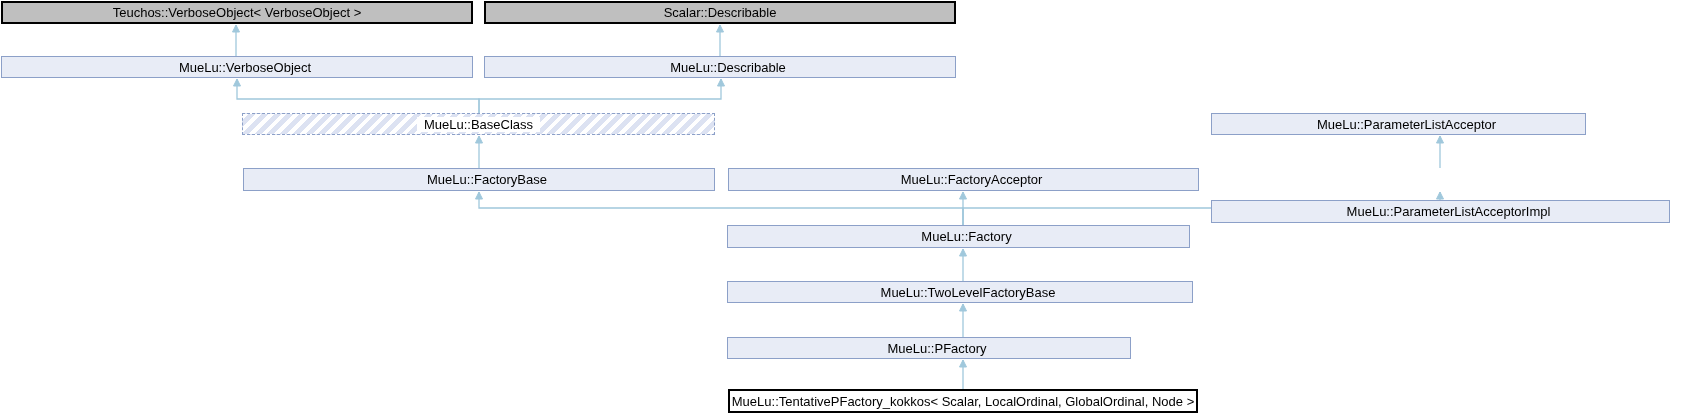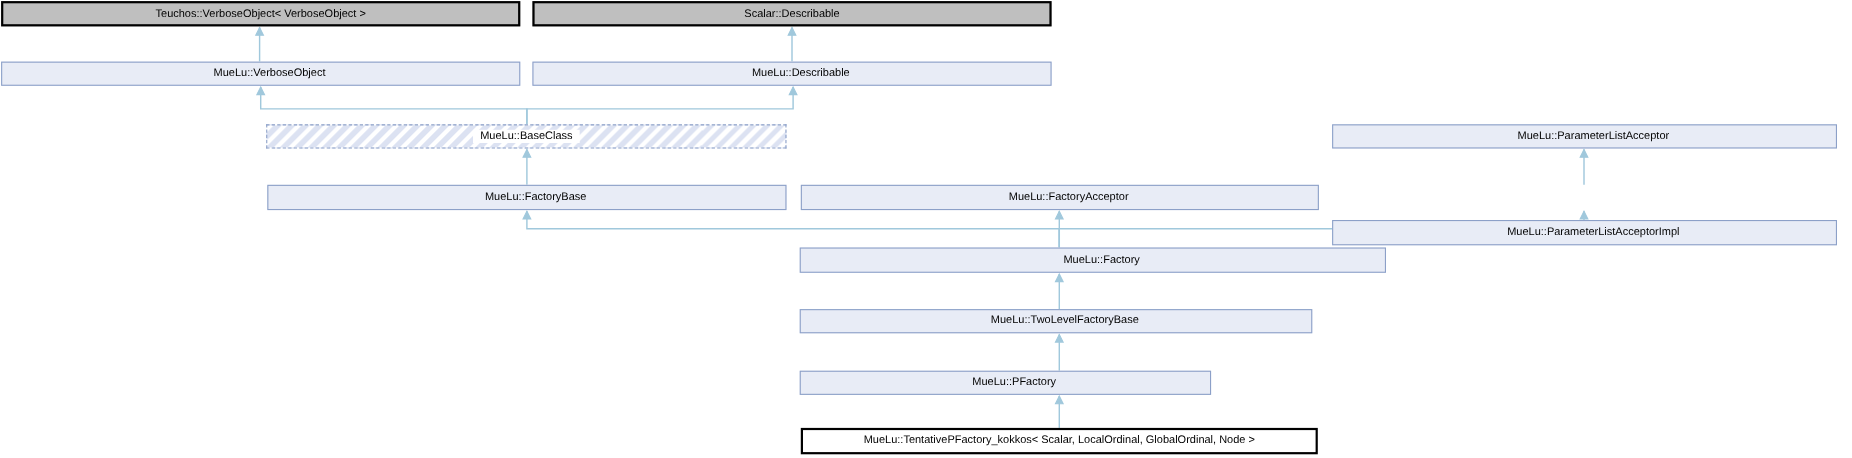--- a/index.html
+++ b/index.html
@@ -12,21 +12,21 @@
     --edge:#a0c8dc;
   }
   html,body{margin:0;padding:0;background:#ffffff;}
   body{width:1684px;height:416px;overflow:hidden;
        font-family:"Liberation Sans", sans-serif;}
   .canvas{position:relative;width:1684px;height:416px;background:#ffffff;}
   .edge-layer{position:absolute;left:0;top:0;width:1684px;height:416px;}
   .edge-layer polyline{fill:none;stroke:var(--edge);stroke-width:1.3;}
   .edge-layer polygon{fill:var(--edge);stroke:var(--edge);stroke-width:1;}
   .node{position:absolute;box-sizing:border-box;display:flex;align-items:center;
-        justify-content:center;font-size:10px;line-height:1;color:#000;
+        justify-content:center;font-size:13px;line-height:1;color:#000;
         white-space:nowrap;overflow:hidden;}
   .node.external{background:var(--external-fill);border:2px solid var(--external-border);}
   .node.internal{background:var(--internal-fill);border:1px solid var(--internal-border);padding-left:16px;}
   .node.truncated{background:repeating-linear-gradient(135deg,
                     #ffffff 0px,#ffffff 4px,
                     var(--truncated-stripe) 4px,var(--truncated-stripe) 9px);
                   border:1px dashed var(--internal-border);text-align:right;}
   .node.truncated .label{background:#ffffff;padding:1px 7px;}
   .node.focus{background:#ffffff;border:2px solid var(--focus-border);}
   .label{display:inline-block;}
@@ -69,37 +69,37 @@
     </div>
     <div class="node internal" style="left: 1px; top: 56px; width: 472px; height: 22px;">
       <span class="label">MueLu::VerboseObject</span>
     </div>
     <div class="node internal" style="left: 484px; top: 56px; width: 472px; height: 22px;">
       <span class="label">MueLu::Describable</span>
     </div>
     <div class="node truncated" style="left: 242px; top: 113px; width: 473px; height: 22px;">
       <span class="label">MueLu::BaseClass</span>
     </div>
-    <div class="node internal" style="left: 1211px; top: 113px; width: 459px; height: 22px;">
+    <div class="node internal" style="left: 1211px; top: 113px; width: 375px; height: 22px;">
       <span class="label">MueLu::ParameterListAcceptor</span>
     </div>
     <div class="node internal" style="left: 243px; top: 168px; width: 472px; height: 23px;">
       <span class="label">MueLu::FactoryBase</span>
     </div>
     <div class="node internal" style="left: 728px; top: 168px; width: 471px; height: 23px; justify-content: center;">
       <span class="label">MueLu::FactoryAcceptor</span>
     </div>
     <div class="node internal" style="left: 1211px; top: 168px; width: 459px; height: 23px; margin-top: 32px;">
       <span class="label">MueLu::ParameterListAcceptorImpl</span>
     </div>
-    <div class="node internal" style="left: 727px; top: 225px; width: 533px; height: 23px;">
+    <div class="node internal" style="left: 727px; top: 225px; width: 463px; height: 23px;">
       <span class="label">MueLu::Factory</span>
     </div>
     <div class="node internal" style="left: 727px; top: 281px; width: 466px; height: 22px;">
       <span class="label">MueLu::TwoLevelFactoryBase</span>
     </div>
-    <div class="node internal" style="left: 727px; top: 337px; width: 374px; height: 22px;">
+    <div class="node internal" style="left: 727px; top: 337px; width: 404px; height: 22px;">
       <span class="label">MueLu::PFactory</span>
     </div>
     <div class="node focus" style="left: 728px; top: 389px; width: 470px; height: 24px;">
       <span class="label">MueLu::TentativePFactory_kokkos&lt; Scalar, LocalOrdinal, GlobalOrdinal, Node &gt;</span>
     </div>
   </div>
 
 </body></html>

